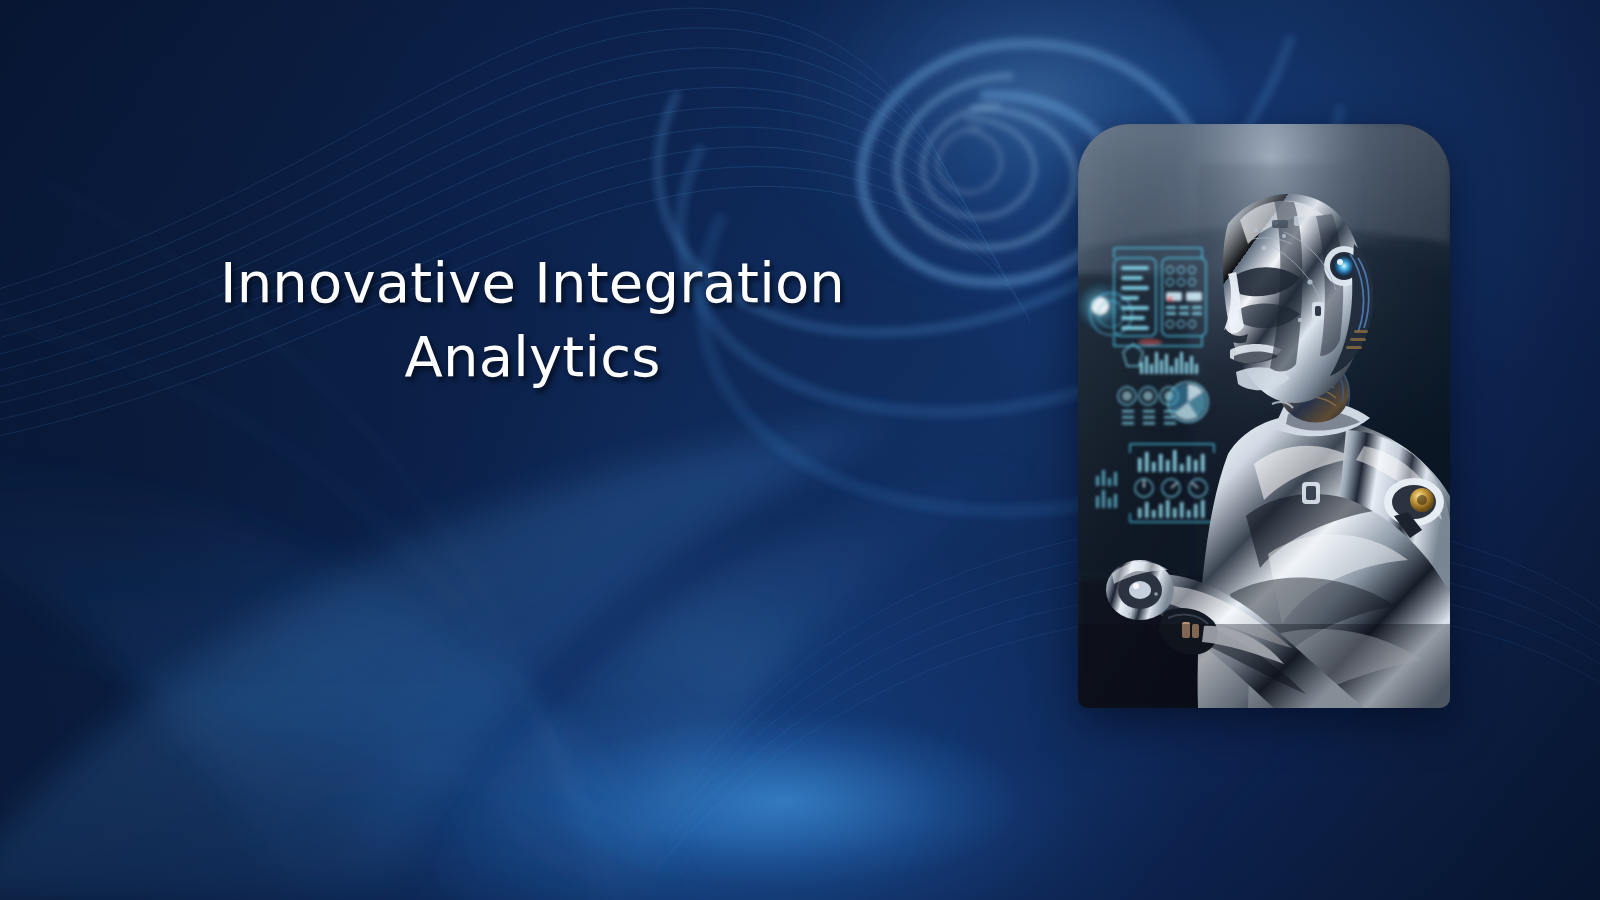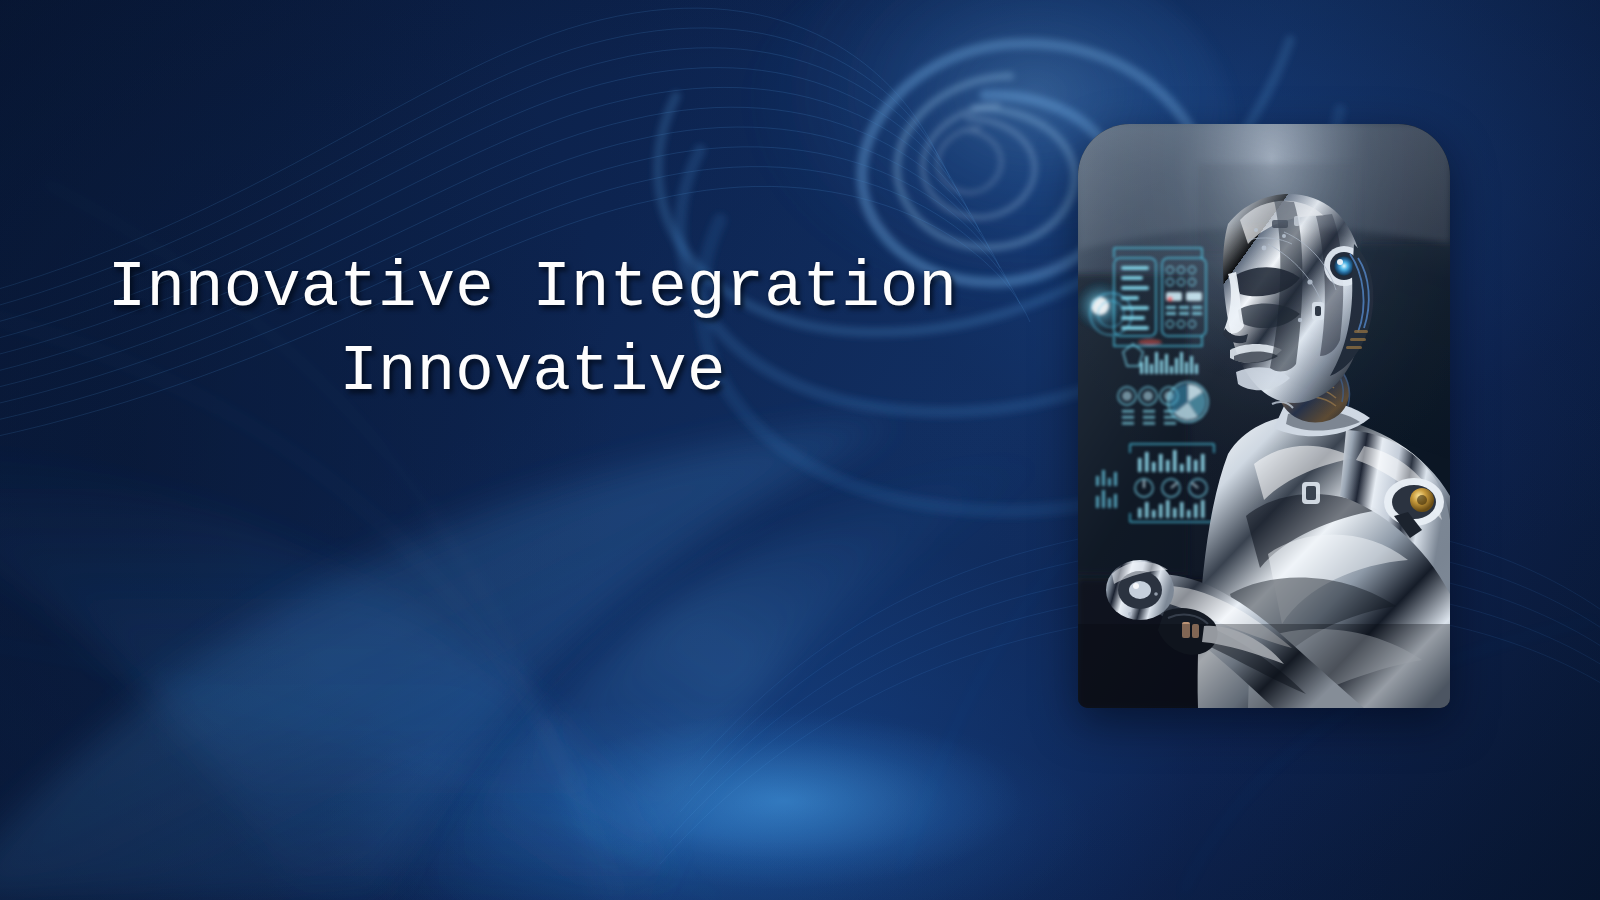--- a/index.html
+++ b/index.html
@@ -51,27 +51,26 @@
   .title-block {
     position: absolute;
     left: 0px;
     top: 246px;
     width: 1065px;
     text-align: center;
     z-index: 6;
   }
   .title-line {
     color: #fdfdfd;
-    font-size: 64px;
+    font-size: 56px;
     line-height: 1.32;
     font-weight: 400;
     letter-spacing: 0.2px;
     white-space: nowrap;
     text-shadow: 3px 4px 5px rgba(2,8,20,0.75), 0 0 2px rgba(10,25,55,0.6);
-    font-family: Liberation Mono, monospace;
   }
 
   
   .image-card {
     position: absolute;
     left: 1078px;
     top: 124px;
     width: 372px;
     height: 584px;
     border-radius: 52px 52px 10px 10px;
@@ -185,21 +184,21 @@
         <path d="M 660 864 C 808 696, 1004 608, 1288 608 C 1456 608, 1584 658, 1664 728"></path>
       </g>
     </svg>
   </div>
 
   <div class="bg-layer bg-glow"></div>
   <div class="bg-layer bg-vignette"></div>
 
   <div class="title-block">
     <div class="title-line">Innovative Integration</div>
-    <div class="title-line">Innovative</div>
+    <div class="title-line">Analytics</div>
   </div>
 
   <div class="image-card">
     <div class="photo">
       <svg viewBox="0 0 372 584" preserveAspectRatio="xMidYMid slice">
         <defs>
 
           <linearGradient id="bgPhoto" x1="0" y1="0" x2="1" y2="1">
             <stop offset="0%" stop-color="#6c7b8c"></stop>
             <stop offset="16%" stop-color="#3c4a5c"></stop>

